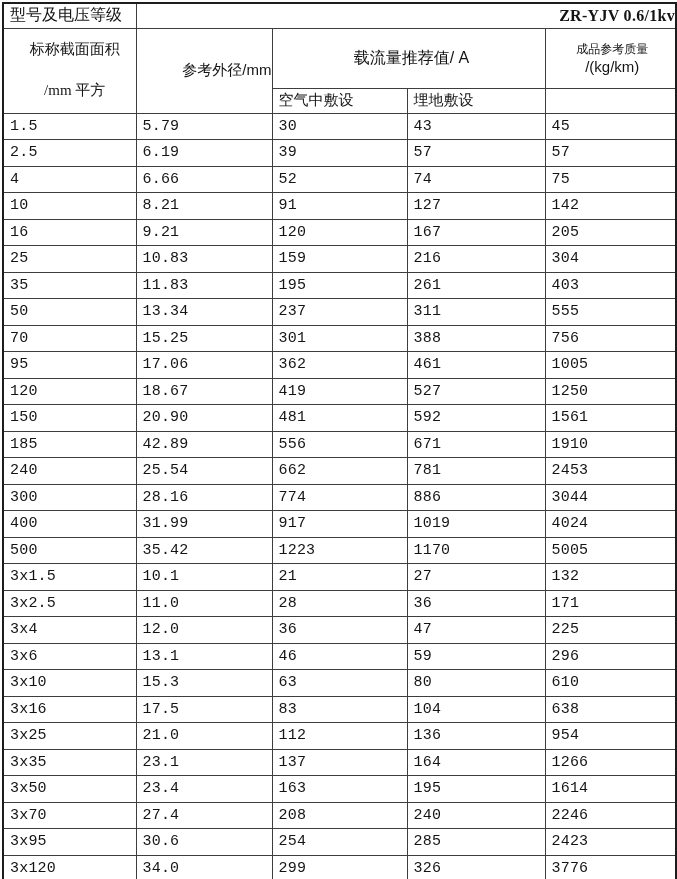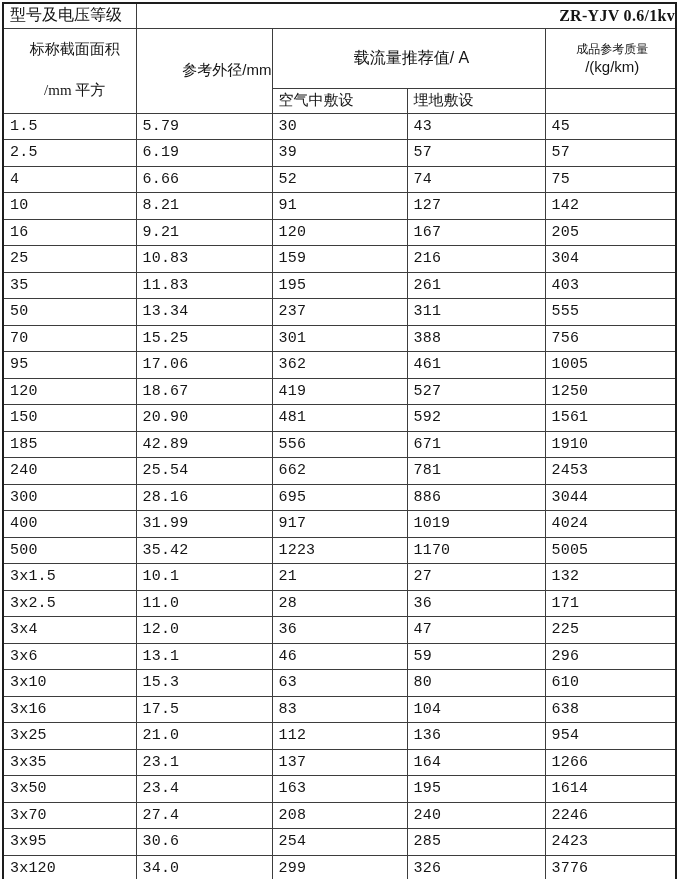--- a/index.html
+++ b/index.html
@@ -206,21 +206,21 @@
         <tr>
           <td>240</td>
           <td>25.54</td>
           <td>662</td>
           <td>781</td>
           <td>2453</td>
         </tr>
         <tr>
           <td>300</td>
           <td>28.16</td>
-          <td>695</td>
+          <td>774</td>
           <td>886</td>
           <td>3044</td>
         </tr>
         <tr>
           <td>400</td>
           <td>31.99</td>
           <td>917</td>
           <td>1019</td>
           <td>4024</td>
         </tr>

